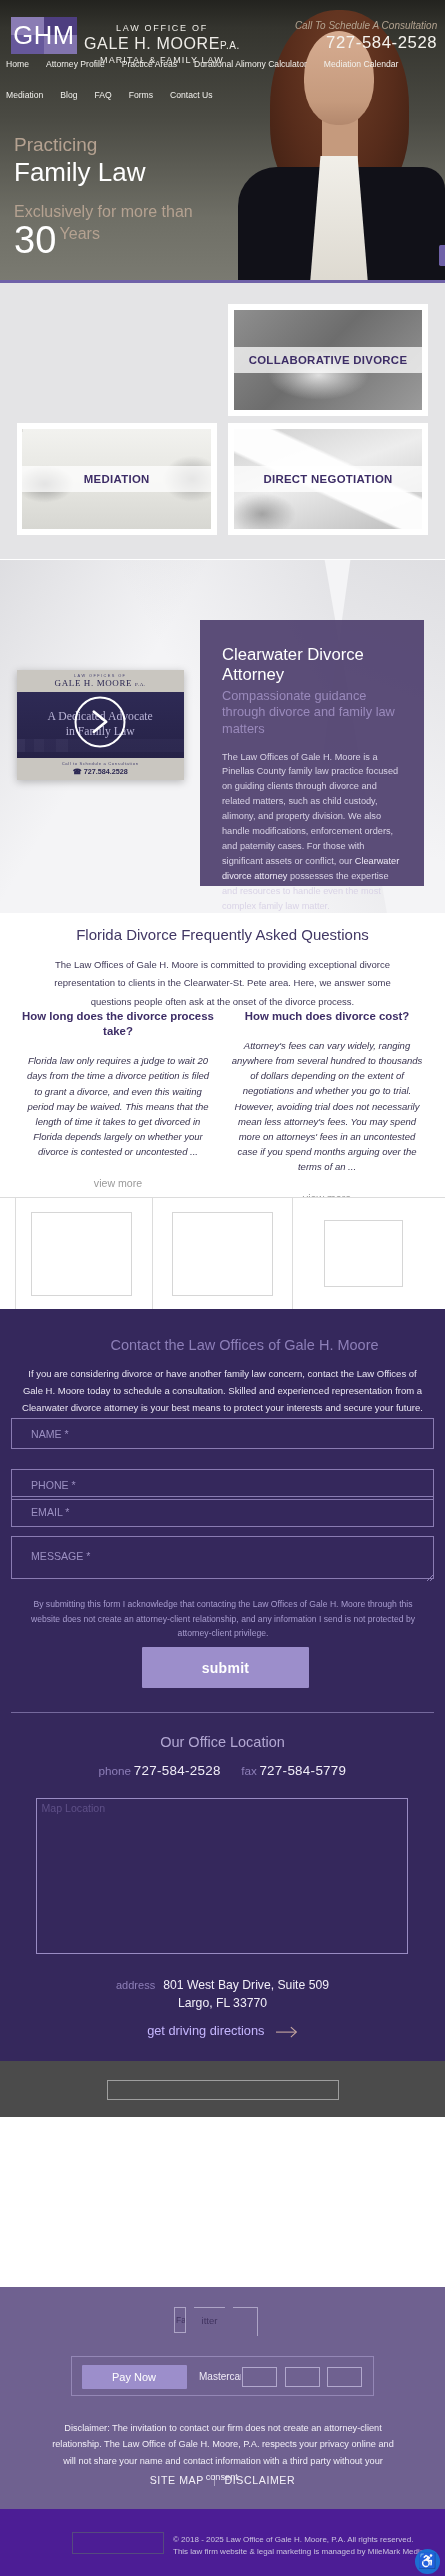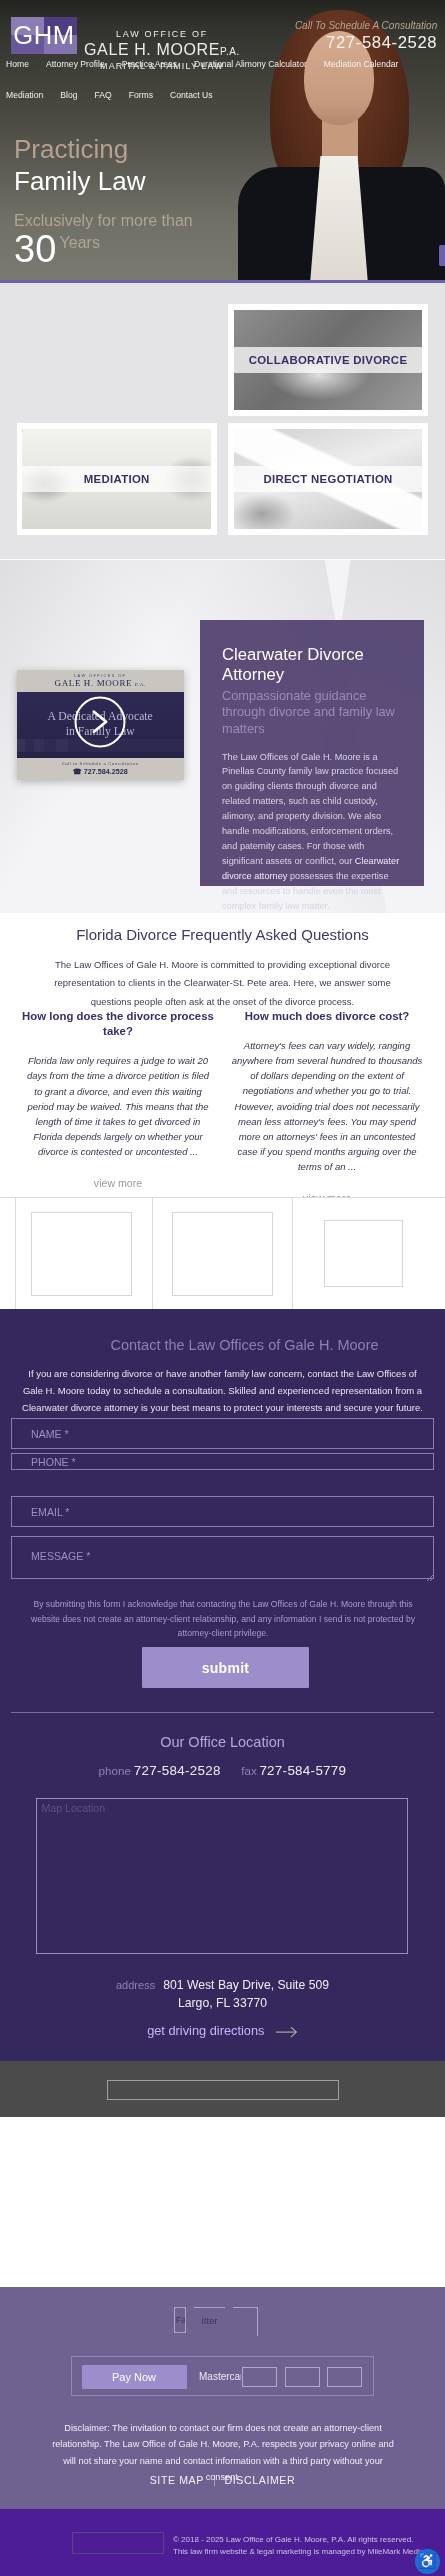--- a/index.html
+++ b/index.html
@@ -18,36 +18,36 @@
               background:#111118; border-radius:39px 22px 0 0; }
   .p-collar { position:absolute; left:82px; top:156px; width:58px; height:128px;
               background:linear-gradient(180deg,#f1efe9,#ddd9d0); clip-path:polygon(18% 0,82% 0,100% 100%,0 100%); }
   .p-neck { position:absolute; left:94px; top:114px; width:36px; height:53px; background:#c59a7d; }
 
   .logo { position:absolute; left:11px; top:16.7px; width:66px; height:37px; }
   .logo-grid { position:absolute; inset:0; display:grid; grid-template-columns:1fr 1fr; grid-template-rows:1fr 1fr; }
   .lg1 { background:#8a7cb4; } .lg2 { background:#4e3e80; } .lg3 { background:#66589b; } .lg4 { background:#8274ae; }
   .logo-text { position:absolute; inset:0; display:flex; align-items:center; justify-content:center;
                color:#ffffff; font-size:25.6px; font-weight:300; letter-spacing:0.6px; }
-  .firm { position:absolute; left:82px; top:29px; width:160px; text-align:center; color:#efede8; }
+  .firm { position:absolute; left:82px; top:23px; width:160px; text-align:center; color:#efede8; }
   .firm-top { font-size:9px; letter-spacing:1.7px; font-weight:300; }
   .firm-name { font-size:16px; letter-spacing:0.6px; margin-top:1.7px; white-space:nowrap; }
   .firm-suffix { font-size:10px; }
   .firm-tag { font-size:9px; letter-spacing:1.1px; margin-top:2.2px; font-weight:300; }
   .callbox { position:absolute; right:7.8px; top:20px; text-align:right; }
   .call-label { font-style:italic; font-size:10px; color:#b3a390; }
   .call-phone { font-size:16.7px; color:#f5f3ee; margin-top:2.2px; font-weight:300; letter-spacing:0.6px; }
 
   .nav-row { position:absolute; left:6px; display:flex; gap:17px; }
   .nav-row1 { top:59px; }
   .nav-row2 { top:90px; }
   .nav-item { color:#f2f1ed; font-size:8.6px; cursor:pointer; white-space:nowrap; font-weight:300; }
 
   .hero-copy { position:absolute; left:14px; top:134px; }
-  .hc1 { font-size:26px; font-weight:300; color:#b5a291; }
+  .hc1 { font-size:19px; font-weight:300; color:#b5a291; }
   .hc2 { font-size:26px; font-weight:500; color:#ffffff; margin-top:1.1px; }
   .hc3 { font-size:16px; font-weight:300; color:#b5a291; margin-top:14.5px; }
   .hc-years { display:flex; align-items:flex-start; margin-top:0px; }
   .hc-num { font-size:38px; font-weight:300; color:#ffffff; line-height:1; }
   .hc-word { font-size:16px; font-weight:300; color:#b5a291; margin-top:4.5px; margin-left:3.3px; }
   .side-tab { position:absolute; right:0; top:245px; width:5.6px; height:21px; background:#6f61a8; border-radius:1.7px 0 0 1.7px; }
 
   .purple-strip { position:absolute; top:280px; left:0; width:445px; height:3.3px; background:#6f61a8; }
 
   
@@ -122,21 +122,21 @@
   .badge-box { position:absolute; border:0.6px solid #d6d6d6; background:#ffffff; }
 
   
   .contact { position:absolute; top:1309px; left:0; width:445px; height:752px; background:#35285c; }
   .contact-title { text-align:center; padding-top:28px; color:#8d7fb8; font-size:14.5px; font-weight:300;margin-left:44px; }
   .contact-intro { width:406px; margin:13.4px auto 0; text-align:center; color:#e9e5f2; font-size:9.5px; line-height:1.78; font-weight:300; }
   .field { position:absolute; left:11px; width:423px; background:transparent; border:0.6px solid #8a7cb2;
            color:#d9d2ef; font-size:10.6px; padding-left:19px; font-family:"Liberation Sans",sans-serif; font-weight:300; }
   .field::placeholder { color:#9c90c2; opacity:1; }
   .f-name { top:109px; height:31px; }
-  .f-phone { top:144px; height:17px; }
+  .f-phone { top:160px; height:31px; }
   .f-email { top:187px; height:31px; }
   .f-msg { top:227px; height:43px; padding-top:13.4px; resize:none; }
   .grip { position:absolute; right:12.2px; top:266px; width:5.6px; height:5.6px;
           background:linear-gradient(135deg, transparent 0 50%, #8a7cb2 50% 56%, transparent 56% 72%, #8a7cb2 72% 78%, transparent 78%); }
   .form-note { position:absolute; top:288px; left:28px; width:390px; text-align:center; color:#a89dcf; font-size:8.6px; line-height:1.7; font-weight:300; }
   .submit-btn { position:absolute; top:338px; left:142px; width:167px; height:41px; background:#9c8ecb; border:none;
                 color:#ffffff; font-weight:bold; font-size:14px; letter-spacing:0.3px; cursor:pointer; border-radius:1.1px; font-family:"Liberation Sans",sans-serif; }
   .c-divider { position:absolute; top:403px; left:11px; width:423px; height:0.6px; background:rgba(160,148,200,.6); }
   .loc-title { position:absolute; top:425px; width:100%; text-align:center; color:#b3a8d3; font-size:14.5px; font-weight:300; }
   .loc-phones { position:absolute; top:454px; width:100%; text-align:center; }

